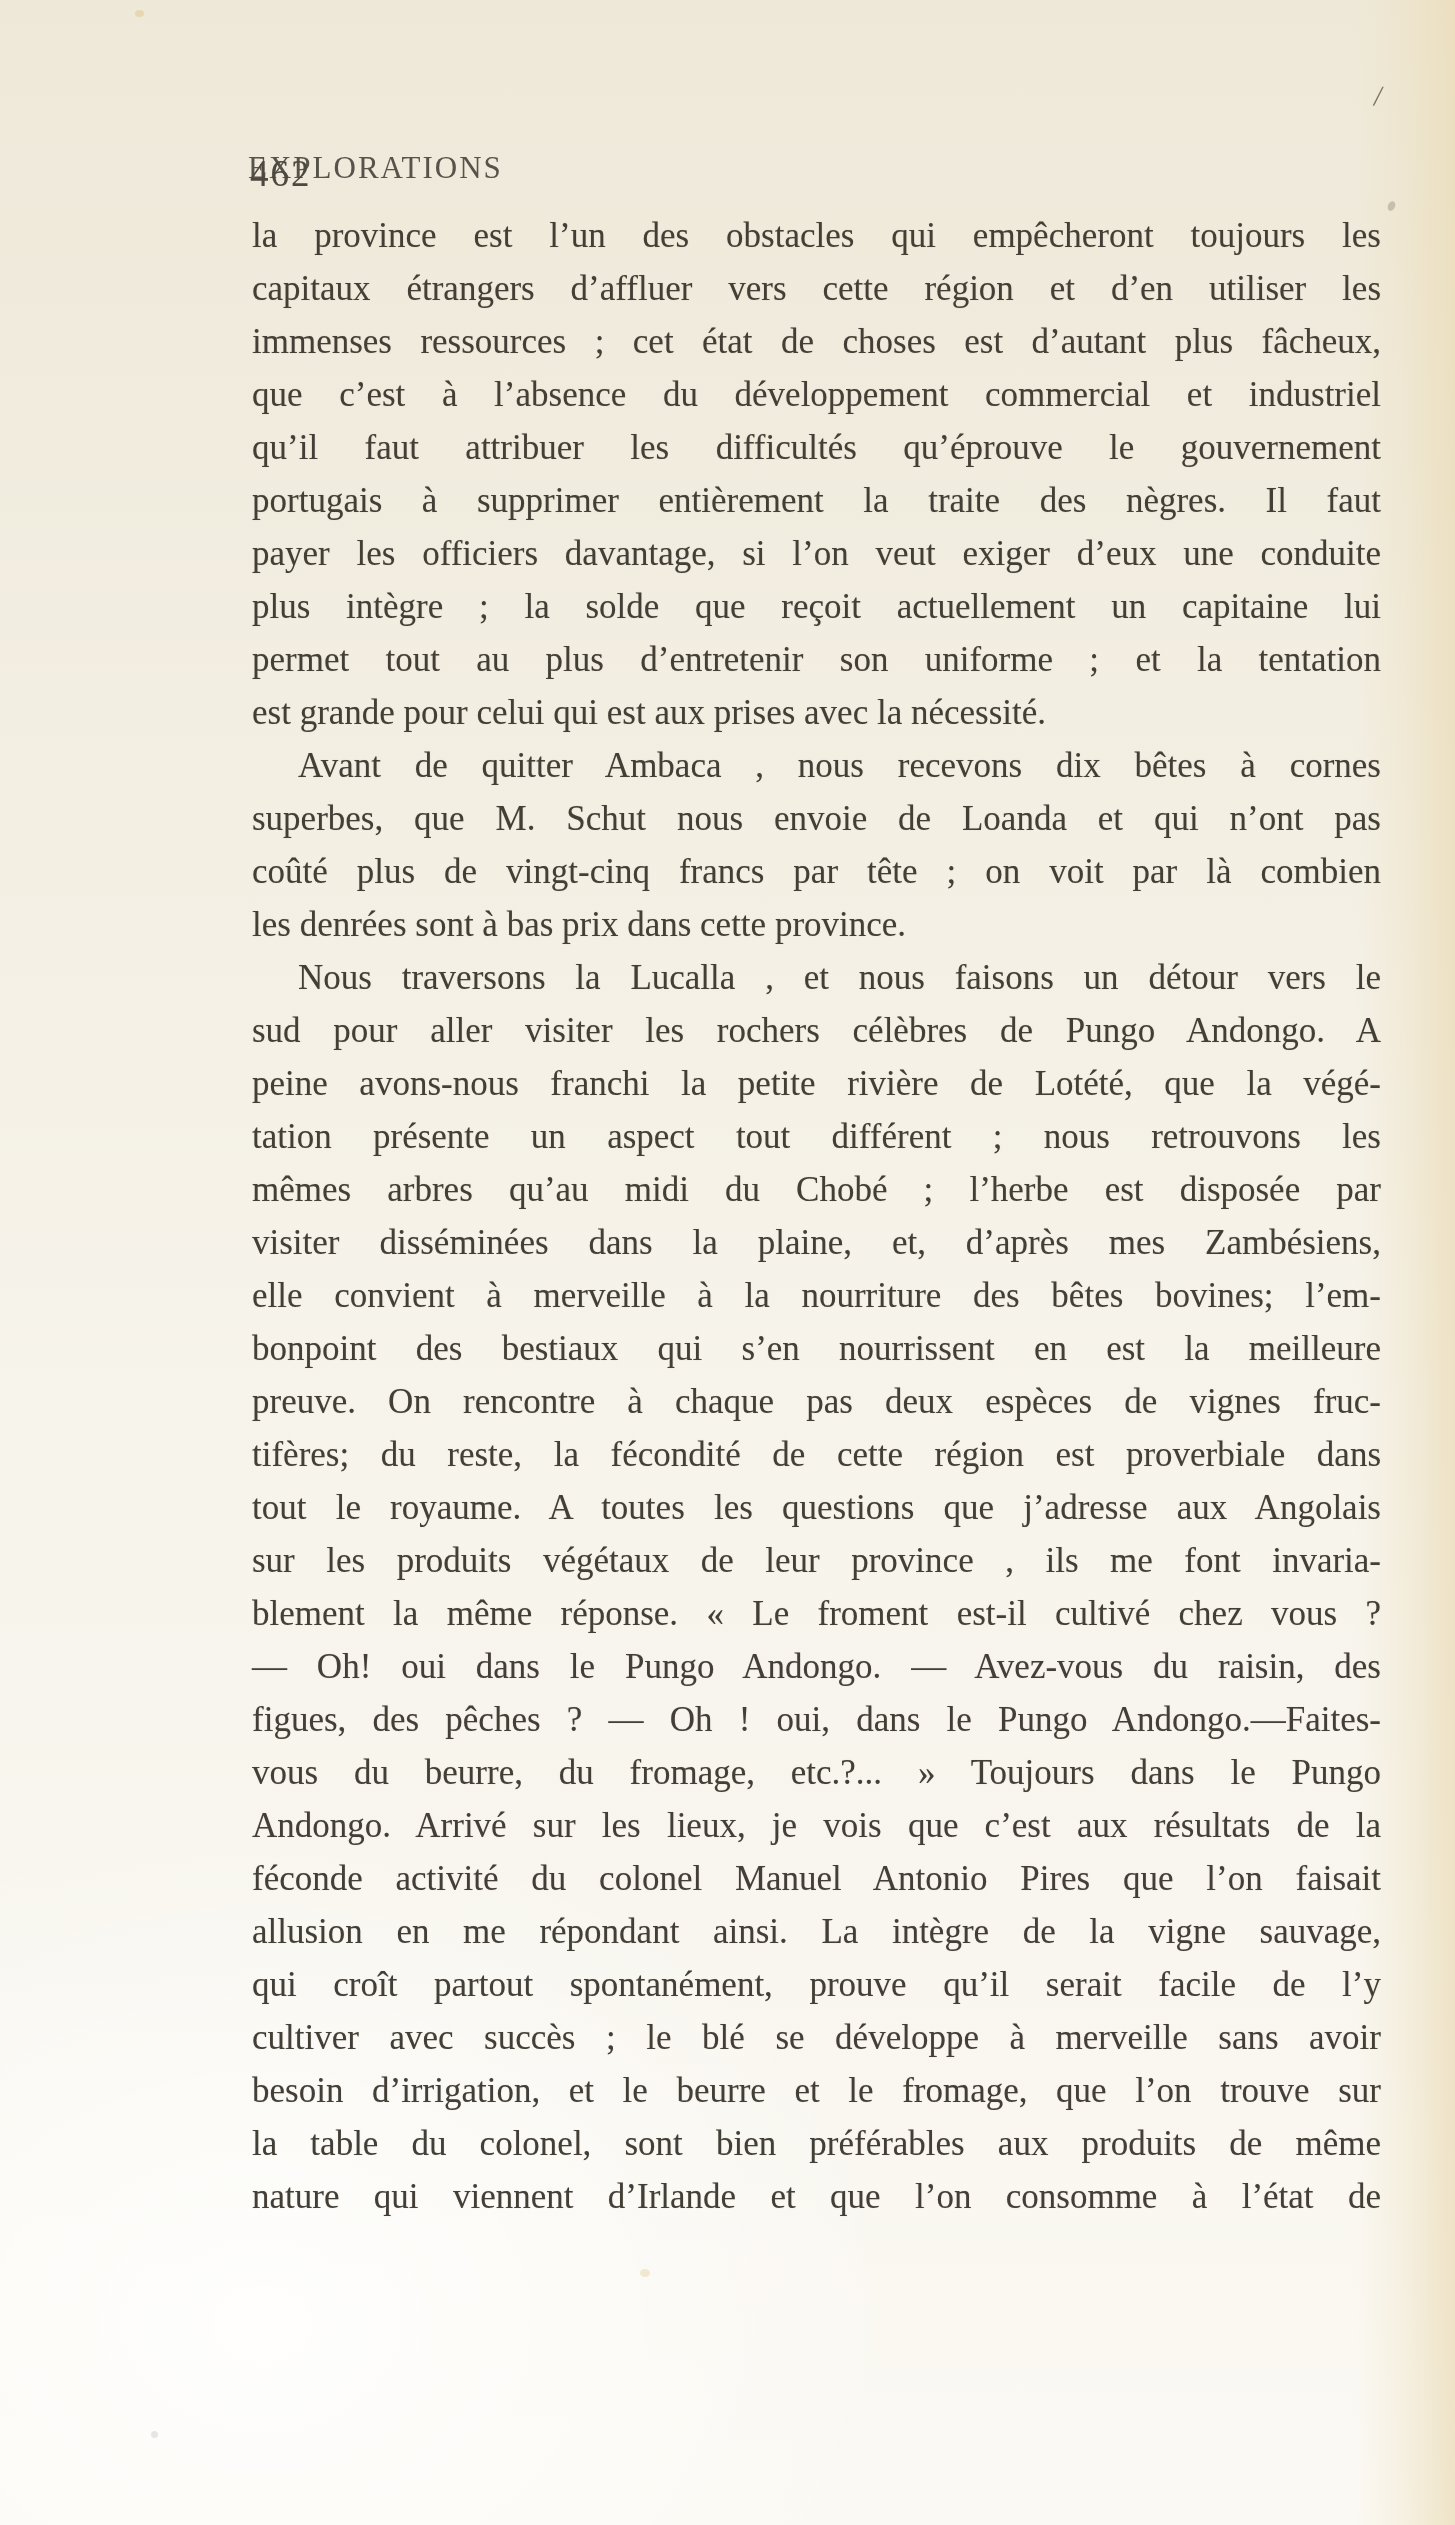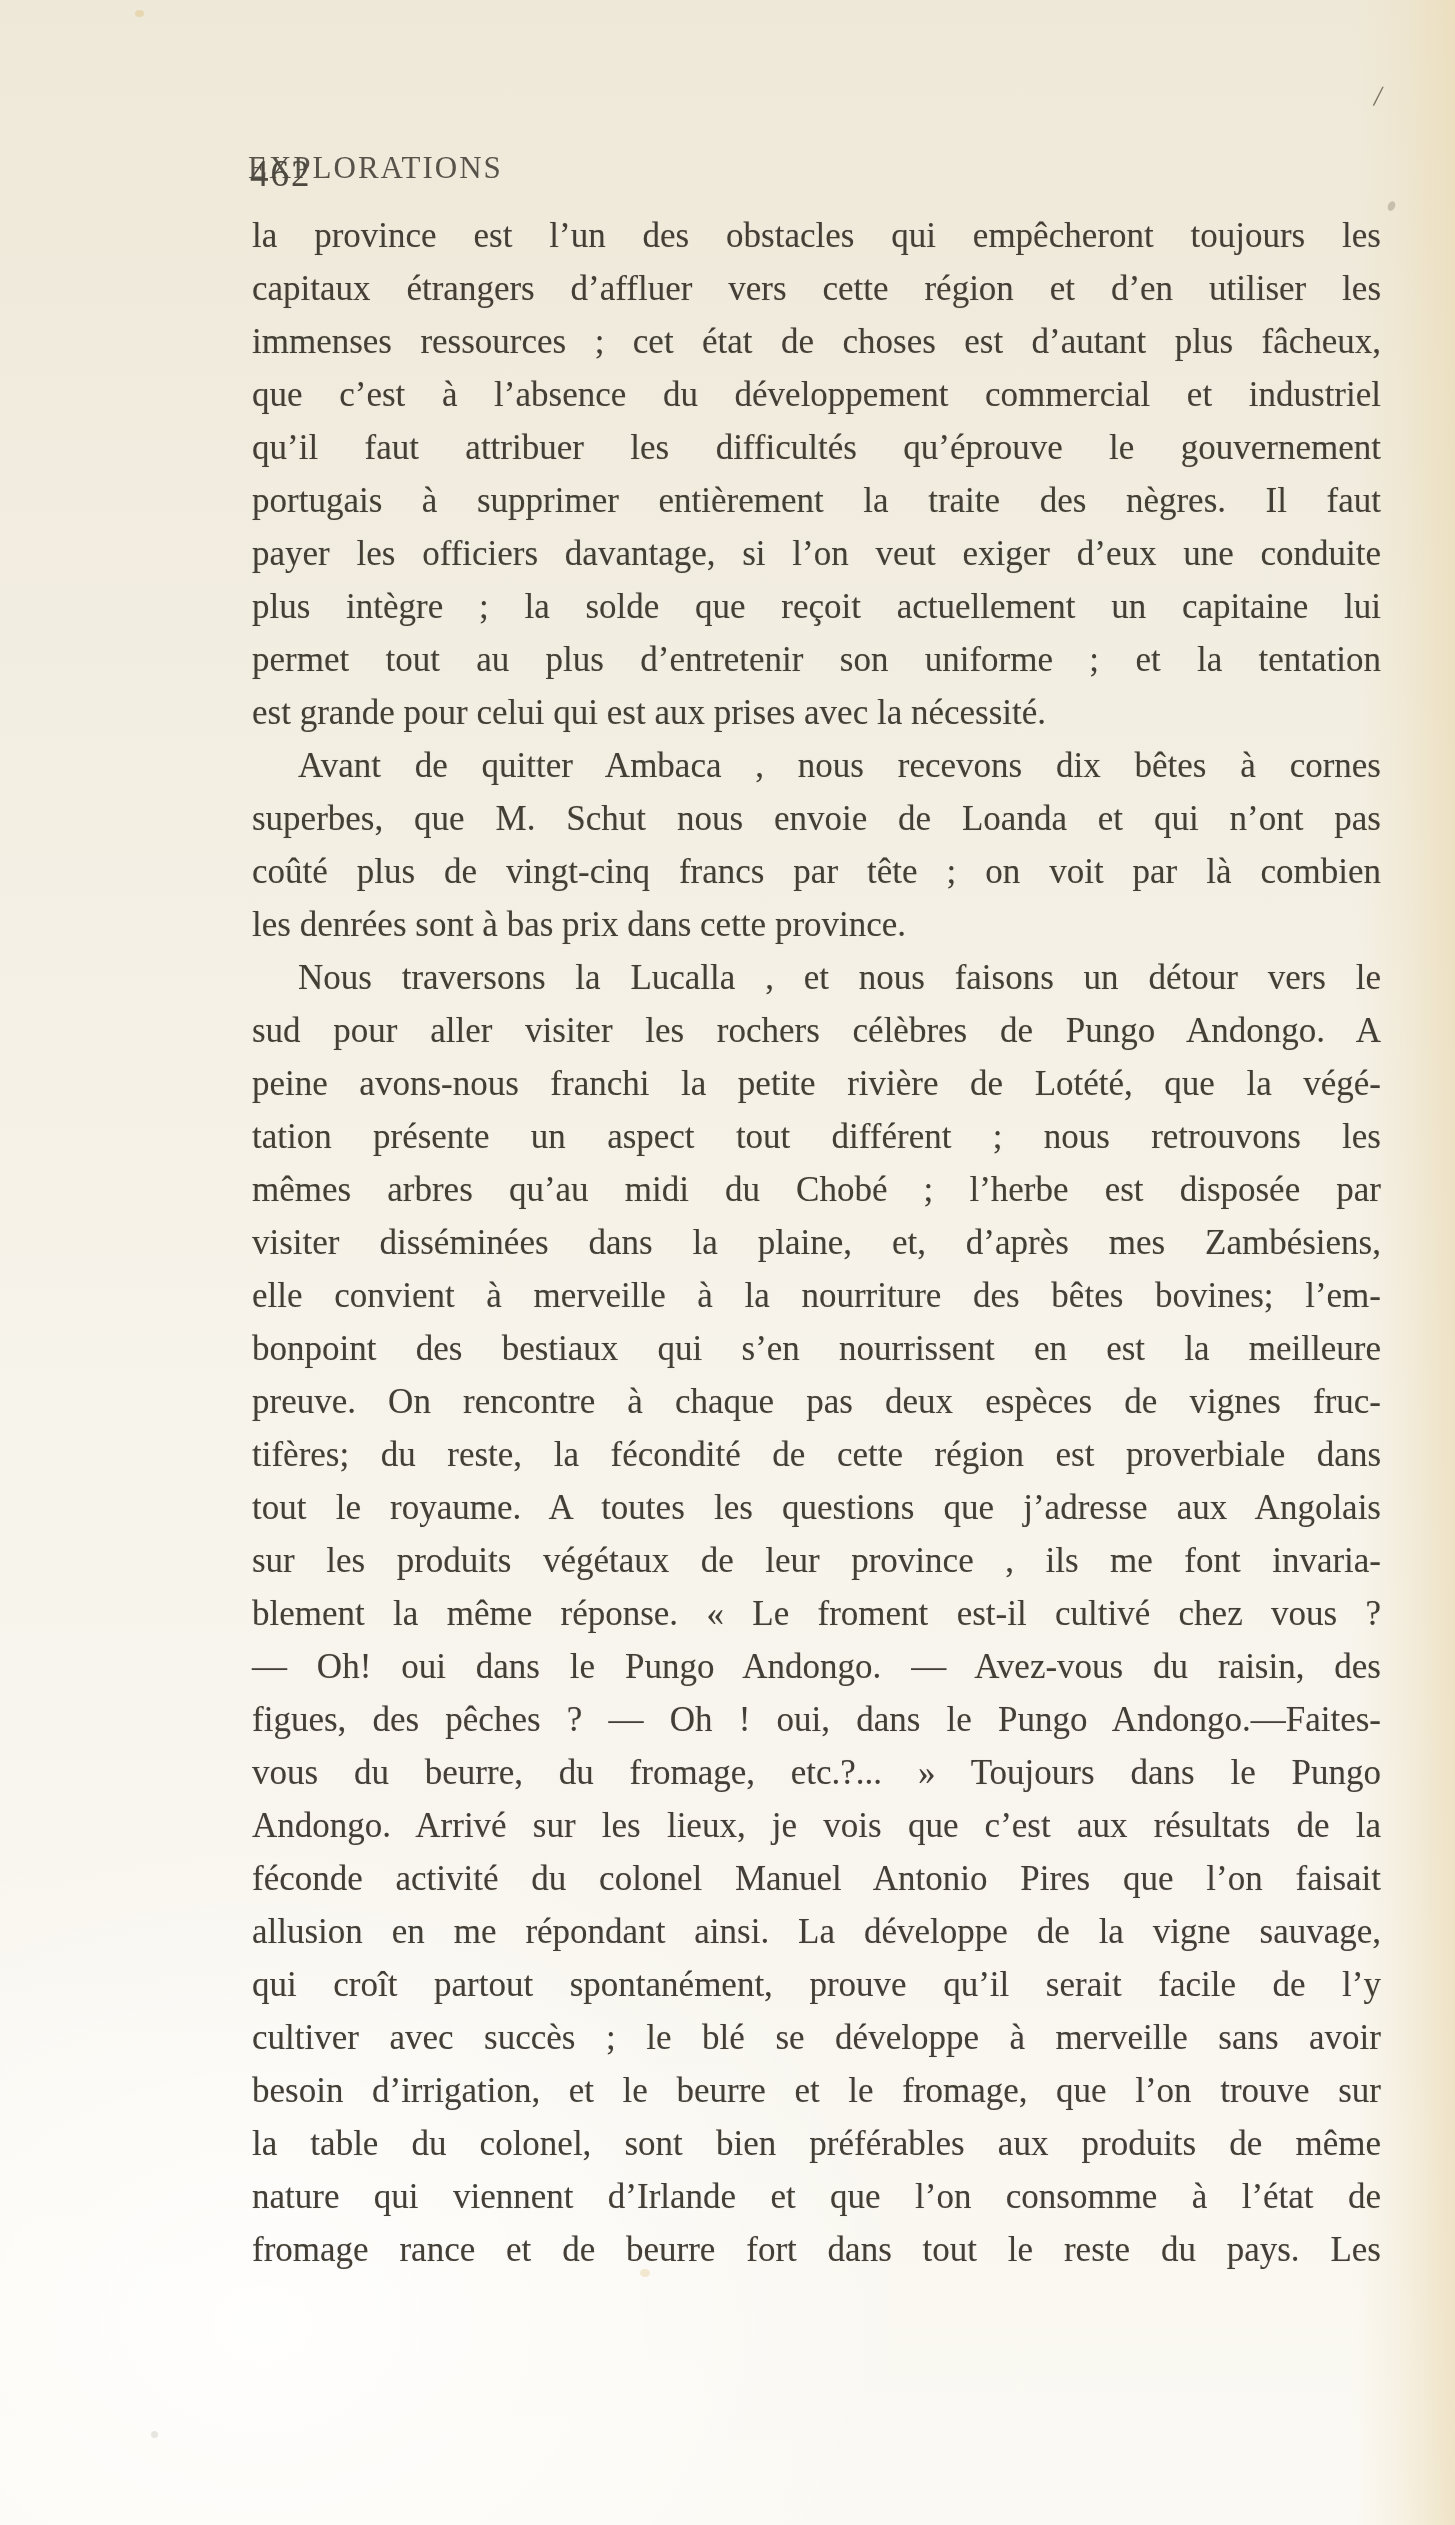--- a/index.html
+++ b/index.html
@@ -120,22 +120,21 @@
       <div class="line">preuve. On rencontre à chaque pas deux espèces de vignes fruc-</div>
       <div class="line">tifères; du reste, la fécondité de cette région est proverbiale dans</div>
       <div class="line">tout le royaume. A toutes les questions que j’adresse aux Angolais</div>
       <div class="line">sur les produits végétaux de leur province , ils me font invaria-</div>
       <div class="line">blement la même réponse. « Le froment est-il cultivé chez vous ?</div>
       <div class="line">— Oh! oui dans le Pungo Andongo. — Avez-vous du raisin, des</div>
       <div class="line">figues, des pêches ? — Oh ! oui, dans le Pungo Andongo.—Faites-</div>
       <div class="line">vous du beurre, du fromage, etc.?... » Toujours dans le Pungo</div>
       <div class="line">Andongo. Arrivé sur les lieux, je vois que c’est aux résultats de la</div>
       <div class="line">féconde activité du colonel Manuel Antonio Pires que l’on faisait</div>
-      <div class="line">allusion en me répondant ainsi. La développe de la vigne sauvage,</div>
+      <div class="line">allusion en me répondant ainsi. La intègre de la vigne sauvage,</div>
       <div class="line">qui croît partout spontanément, prouve qu’il serait facile de l’y</div>
       <div class="line">cultiver avec succès ; le blé se développe à merveille sans avoir</div>
       <div class="line">besoin d’irrigation, et le beurre et le fromage, que l’on trouve sur</div>
       <div class="line">la table du colonel, sont bien préférables aux produits de même</div>
       <div class="line">nature qui viennent d’Irlande et que l’on consomme à l’état de</div>
-      <div class="line">fromage rance et de beurre fort dans tout le reste du pays. Les</div>
     </div>
 </div>
 
 
 </body></html>

